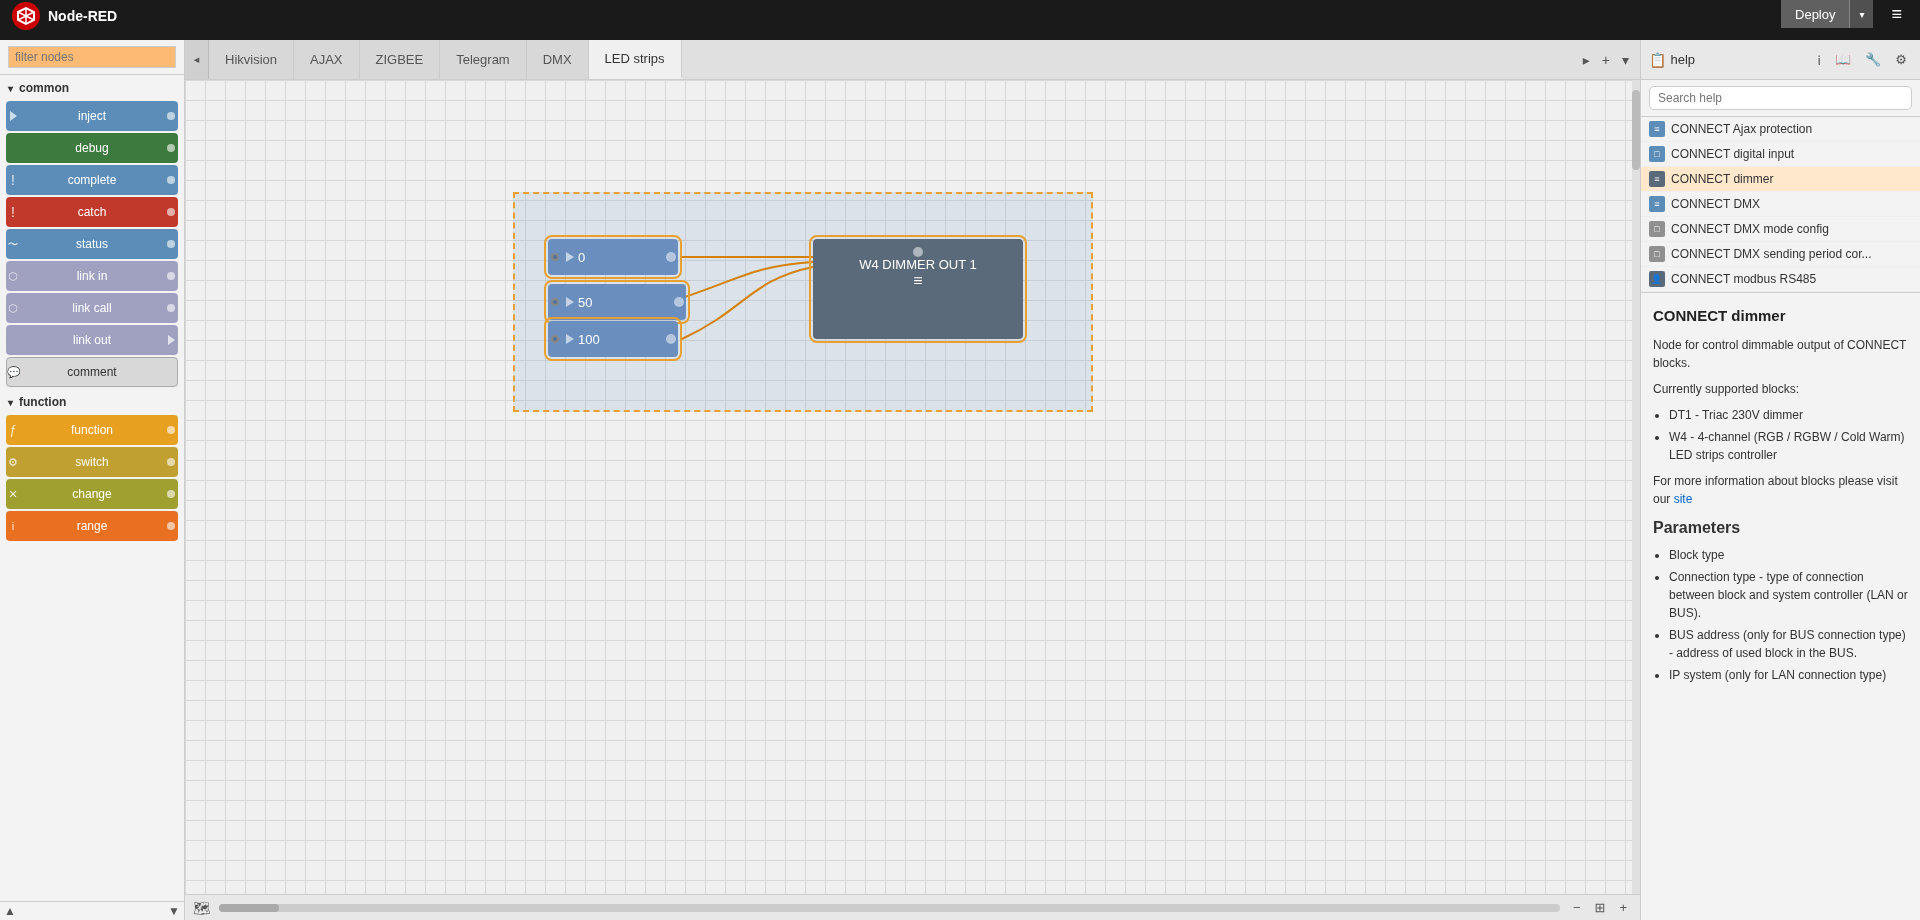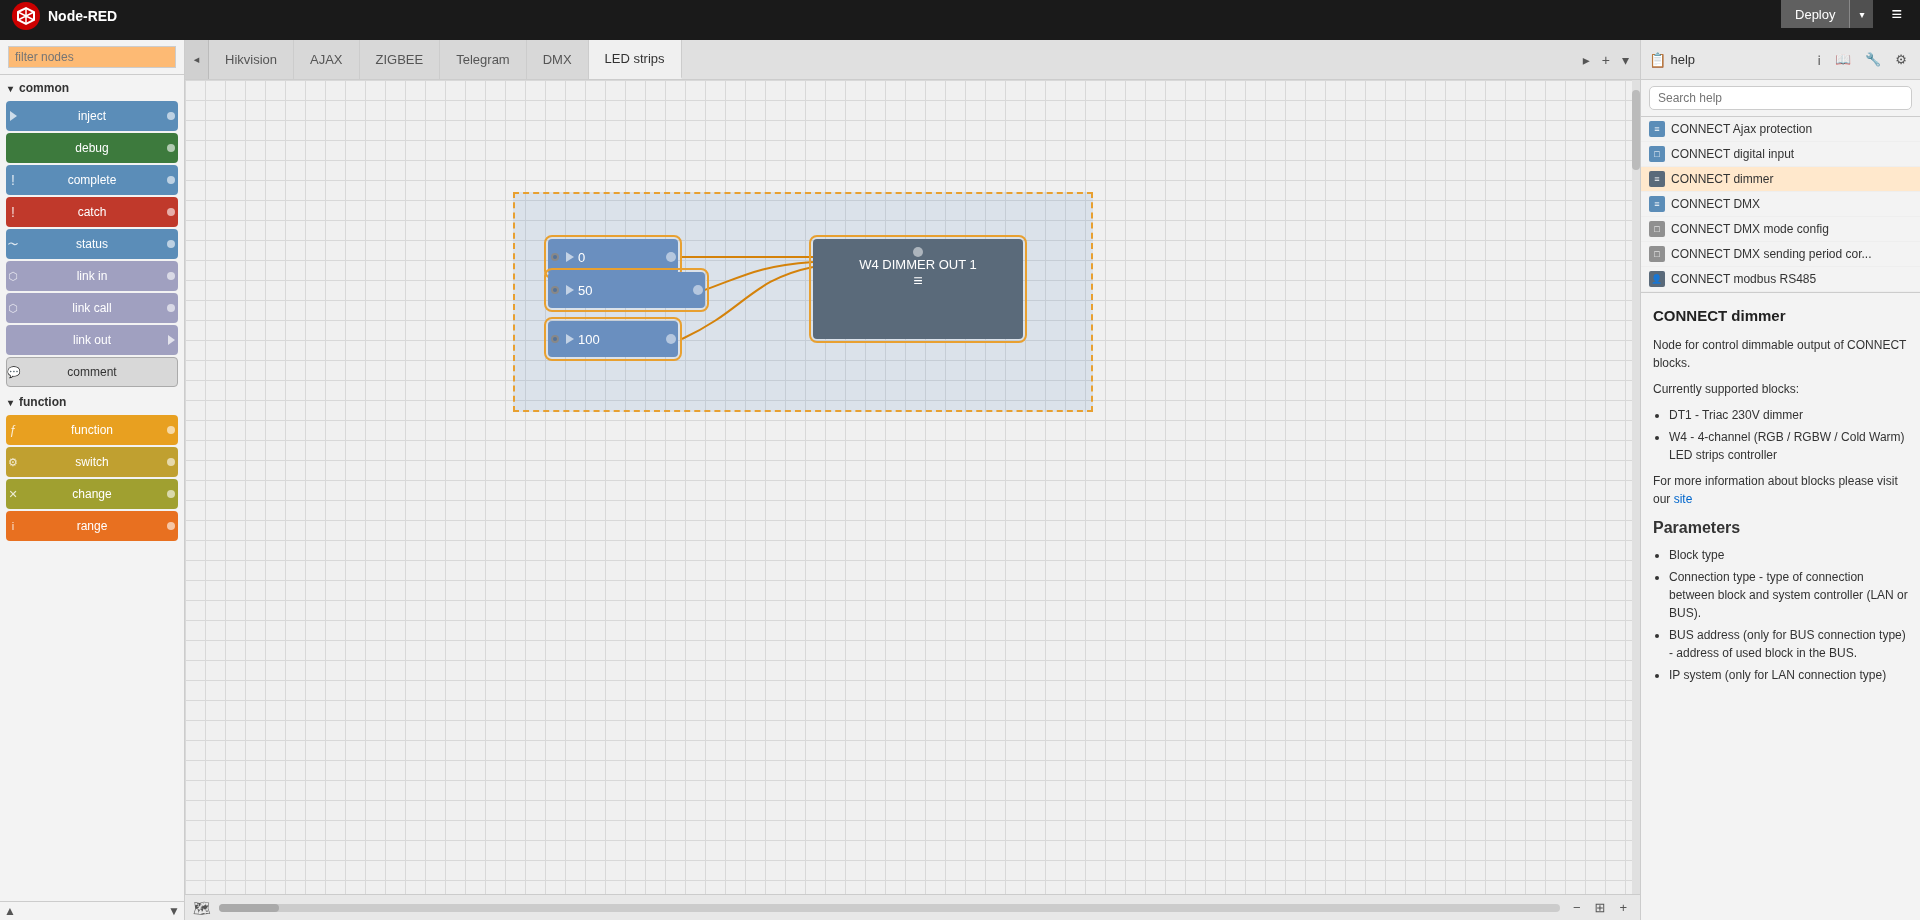--- a/index.html
+++ b/index.html
@@ -760,21 +760,21 @@
           </div>
           <div class="fn-body">
             <div class="fn-arrow"></div>
             <span>0</span>
           </div>
           <div class="fn-port-right">
             <div class="fn-port-circle"></div>
           </div>
         </div>
 
-        <div class="flow-node selected" style="left: 363px; top: 192px; width: 157px;">
+        <div class="flow-node selected" style="left: 363px; top: 204px; width: 138px;">
           <div class="fn-port-left">
             <div class="fn-port-circle" style="width:8px;height:8px;background:rgba(0,0,0,0.2);border:2px solid #888;border-radius:50%;"></div>
           </div>
           <div class="fn-body">
             <div class="fn-arrow"></div>
             <span>50</span>
           </div>
           <div class="fn-port-right">
             <div class="fn-port-circle"></div>
           </div>

